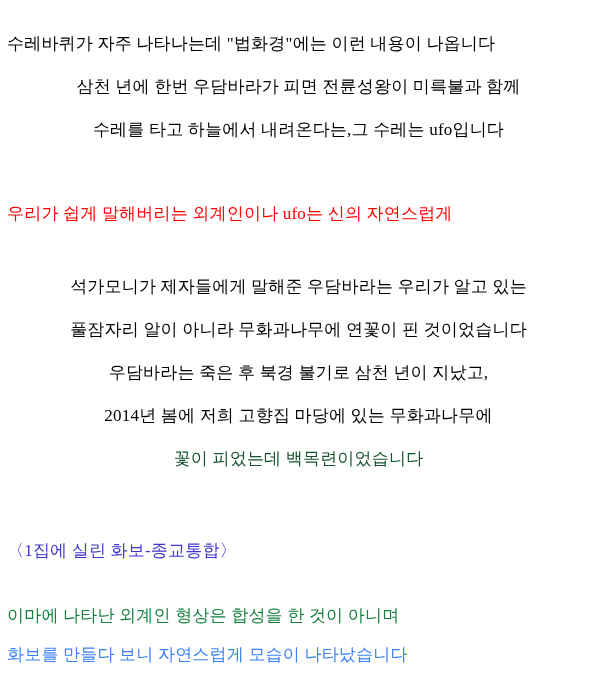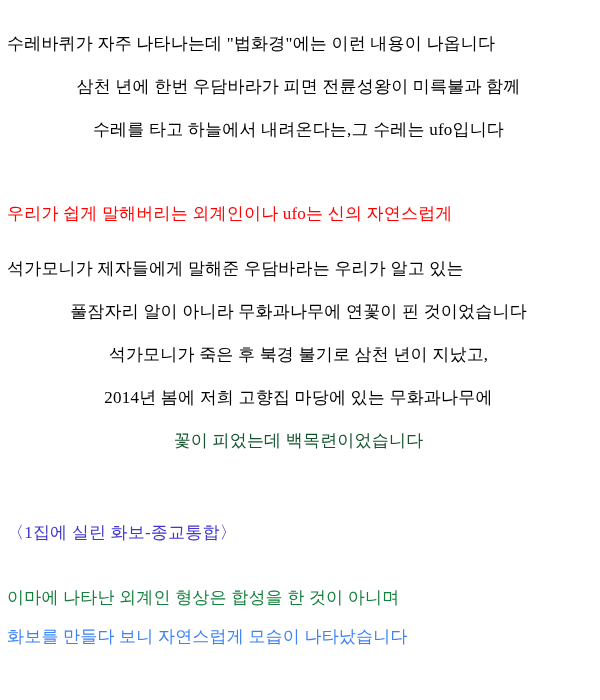--- a/index.html
+++ b/index.html
@@ -21,34 +21,34 @@
     margin: 0;
     font-size: 17px;
     line-height: 20px;
     letter-spacing: 0.2px;
     color: #000000;
     white-space: nowrap;
   }
   
   .gap-a { margin-top: 23px; text-align: center; }  
   .gap-b { margin-top: 64px; }  
-  .gap-c { margin-top: 35px; }  
+  .gap-c { margin-top: 53px; text-align: center; }  
   .gap-d { margin-top: 72px; }  
   .gap-e { margin-top: 45px; }  
   .gap-f { margin-top: 19px; }  
 </style>
 </head>
 <body style="background: rgb(255, 255, 255);">
 
 <div class="page">
   <p class="line" style="color: rgb(0, 0, 0);">수레바퀴가 자주 나타나는데 "법화경"에는 이런 내용이 나옵니다</p>
   <p class="line gap-a" style="color: rgb(0, 0, 0);">삼천 년에 한번 우담바라가 피면 전륜성왕이 미륵불과 함께</p>
   <p class="line gap-a" style="color: rgb(0, 0, 0);">수레를 타고 하늘에서 내려온다는,그 수레는 ufo입니다</p>
   <p class="line gap-b" style="color: rgb(255, 0, 0);">우리가 쉽게 말해버리는 외계인이나 ufo는 신의 자연스럽게</p>
   <p class="line gap-c" style="color: rgb(0, 0, 0);">석가모니가 제자들에게 말해준 우담바라는 우리가 알고 있는</p>
   <p class="line gap-a" style="color: rgb(0, 0, 0);">풀잠자리 알이 아니라 무화과나무에 연꽃이 핀 것이었습니다</p>
-  <p class="line gap-a" style="color: rgb(0, 0, 0);">석가모니가 죽은 후 북경 불기로 삼천 년이 지났고,</p>
+  <p class="line gap-a" style="color: rgb(0, 0, 0);">우담바라는 죽은 후 북경 불기로 삼천 년이 지났고,</p>
   <p class="line gap-a" style="color: rgb(0, 0, 0);">2014년 봄에 저희 고향집 마당에 있는 무화과나무에</p>
   <p class="line gap-a" style="color: #14532d;">꽃이 피었는데 백목련이었습니다</p>
   <p class="line gap-d" style="color: rgb(63, 53, 208);">〈1집에 실린 화보-종교통합〉</p>
   <p class="line gap-e" style="color: #15803d;">이마에 나타난 외계인 형상은 합성을 한 것이 아니며</p>
   <p class="line gap-f" style="color: #3b82f6;">화보를 만들다 보니 자연스럽게 모습이 나타났습니다</p>
 </div>
 
 </body></html>

